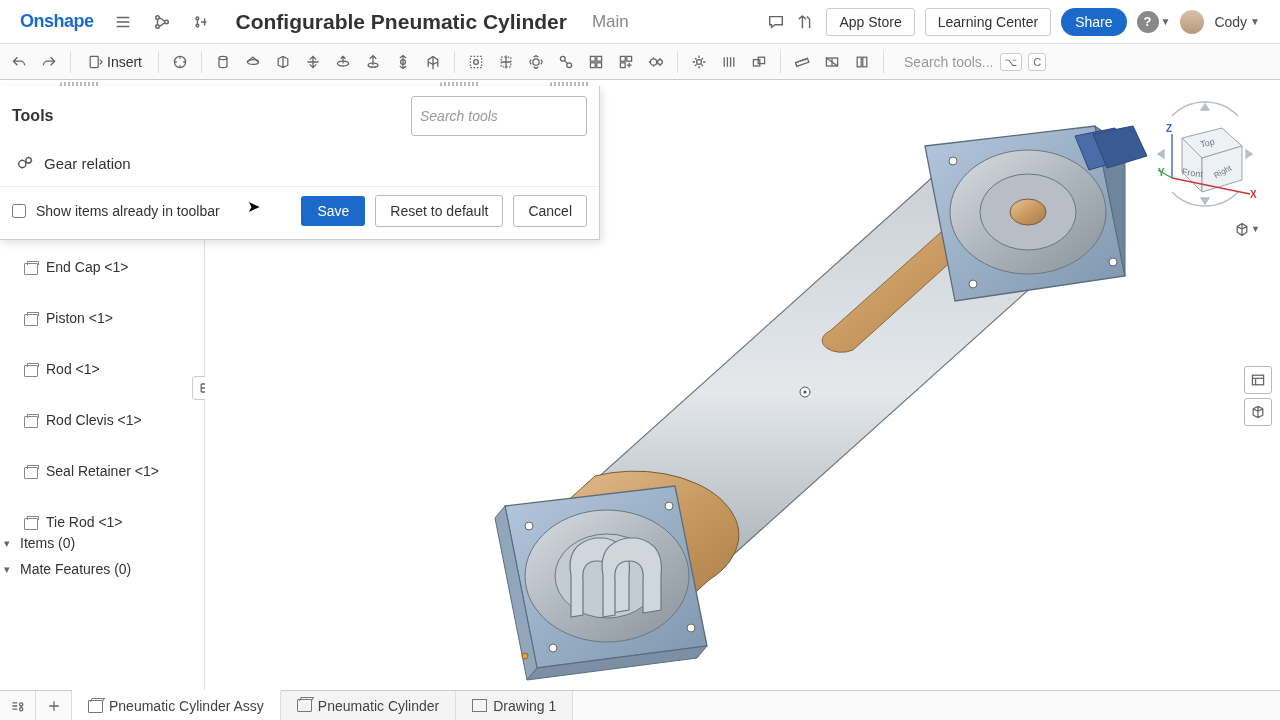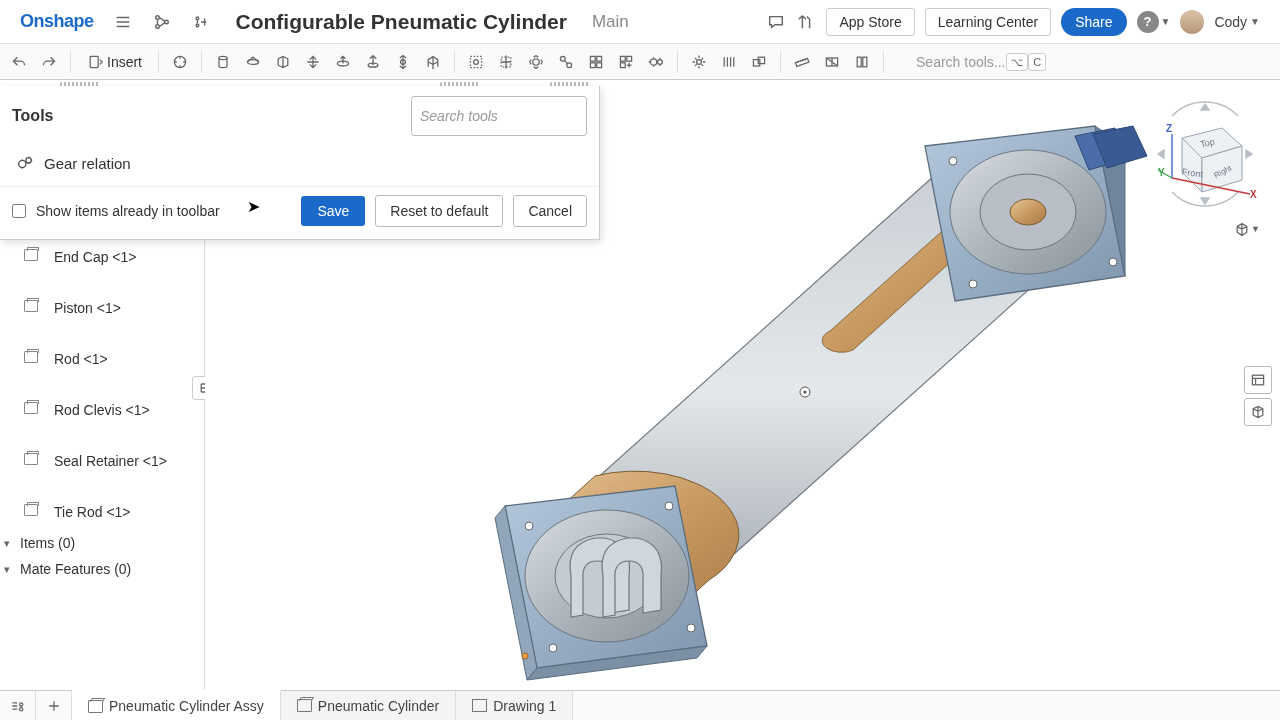--- a/index.html
+++ b/index.html
@@ -16,33 +16,33 @@
   .share-btn { background: #1b6ac9; color: #fff; border: none; padding: 6px 14px; font-size: 14px; border-radius: 14px; cursor: pointer; }
   .help-btn { width: 22px; height: 22px; border-radius: 50%; background: #888; color: #fff; display: inline-flex; align-items: center; justify-content: center; font-size: 13px; font-weight: 700; }
   .avatar { width: 24px; height: 24px; border-radius: 50%; background: linear-gradient(#d9c2a8,#b89878); }
   .user-name { font-size: 14px; color: #444; }
 
   
   .toolbar { height: 36px; border-bottom: 1px solid #ccc; display: flex; align-items: center; padding: 0 6px; gap: 4px; background: #fafafa; }
   .tb-ico { width: 26px; height: 26px; display: inline-flex; align-items: center; justify-content: center; color: #555; cursor: pointer; border-radius: 3px; }
   .tb-sep { width: 1px; height: 22px; background: #ddd; margin: 0 4px; }
   .insert-btn { display: flex; align-items: center; gap: 4px; padding: 3px 8px; font-size: 14px; color: #333; cursor: pointer; border-radius: 3px; }
-  .search-tools { margin-left: 24px; display: flex; align-items: center; gap: 0; color: #999; font-size: 14px; }
+  .search-tools { margin-left: 12px; display: flex; align-items: center; gap: 6px; color: #999; font-size: 14px; }
   .kbd { display: inline-block; border: 1px solid #ccc; border-radius: 3px; padding: 0 4px; font-size: 11px; background: #fff; color: #666; line-height: 16px; }
 
   
   .divider-row { height: 10px; background: #fff; display: flex; }
   .div-handle { width: 40px; height: 6px; margin: 2px 60px 0 60px; background: repeating-linear-gradient(90deg,#bbb 0 2px,transparent 2px 4px); border-radius: 2px; }
 
   
   .main { position: absolute; top: 86px; bottom: 30px; left: 0; right: 0; display: flex; }
 
   
   .tree { width: 205px; border-right: 1px solid #ddd; background: #fff; padding-top: 138px; position: relative; }
-  .tree-row { display: flex; align-items: flex-start; gap: 16px; height: 26px; padding-left: 24px; font-size: 14px; color: #333; cursor: pointer; margin-top: 25px; }
+  .tree-row { display: flex; align-items: flex-end; gap: 8px; height: 26px; padding-left: 24px; font-size: 14px; color: #333; cursor: pointer; margin-top: 25px; }
   .part-ico { width: 14px; height: 12px; border: 1.3px solid #888; border-radius: 1px; position: relative; }
   .part-ico::after { content: ''; position: absolute; top: -3px; left: 2px; width: 10px; height: 3px; border: 1.3px solid #888; border-bottom: none; border-radius: 1px 1px 0 0; }
   .tree-group { display: flex; align-items: center; gap: 4px; height: 26px; padding-left: 4px; font-size: 14px; color: #333; cursor: pointer; }
   .chev { width: 12px; color: #666; font-size: 11px; }
   .tree-handle { position: absolute; right: -16px; top: 290px; width: 28px; height: 24px; border: 1px solid #ccc; background: #fff; border-radius: 3px; display: flex; align-items: center; justify-content: center; color: #666; cursor: pointer; }
 
   
   .viewport { flex: 1; position: relative; background: #fff; }
   .viewport svg.model { position: absolute; top: 0; left: 0; }
 

